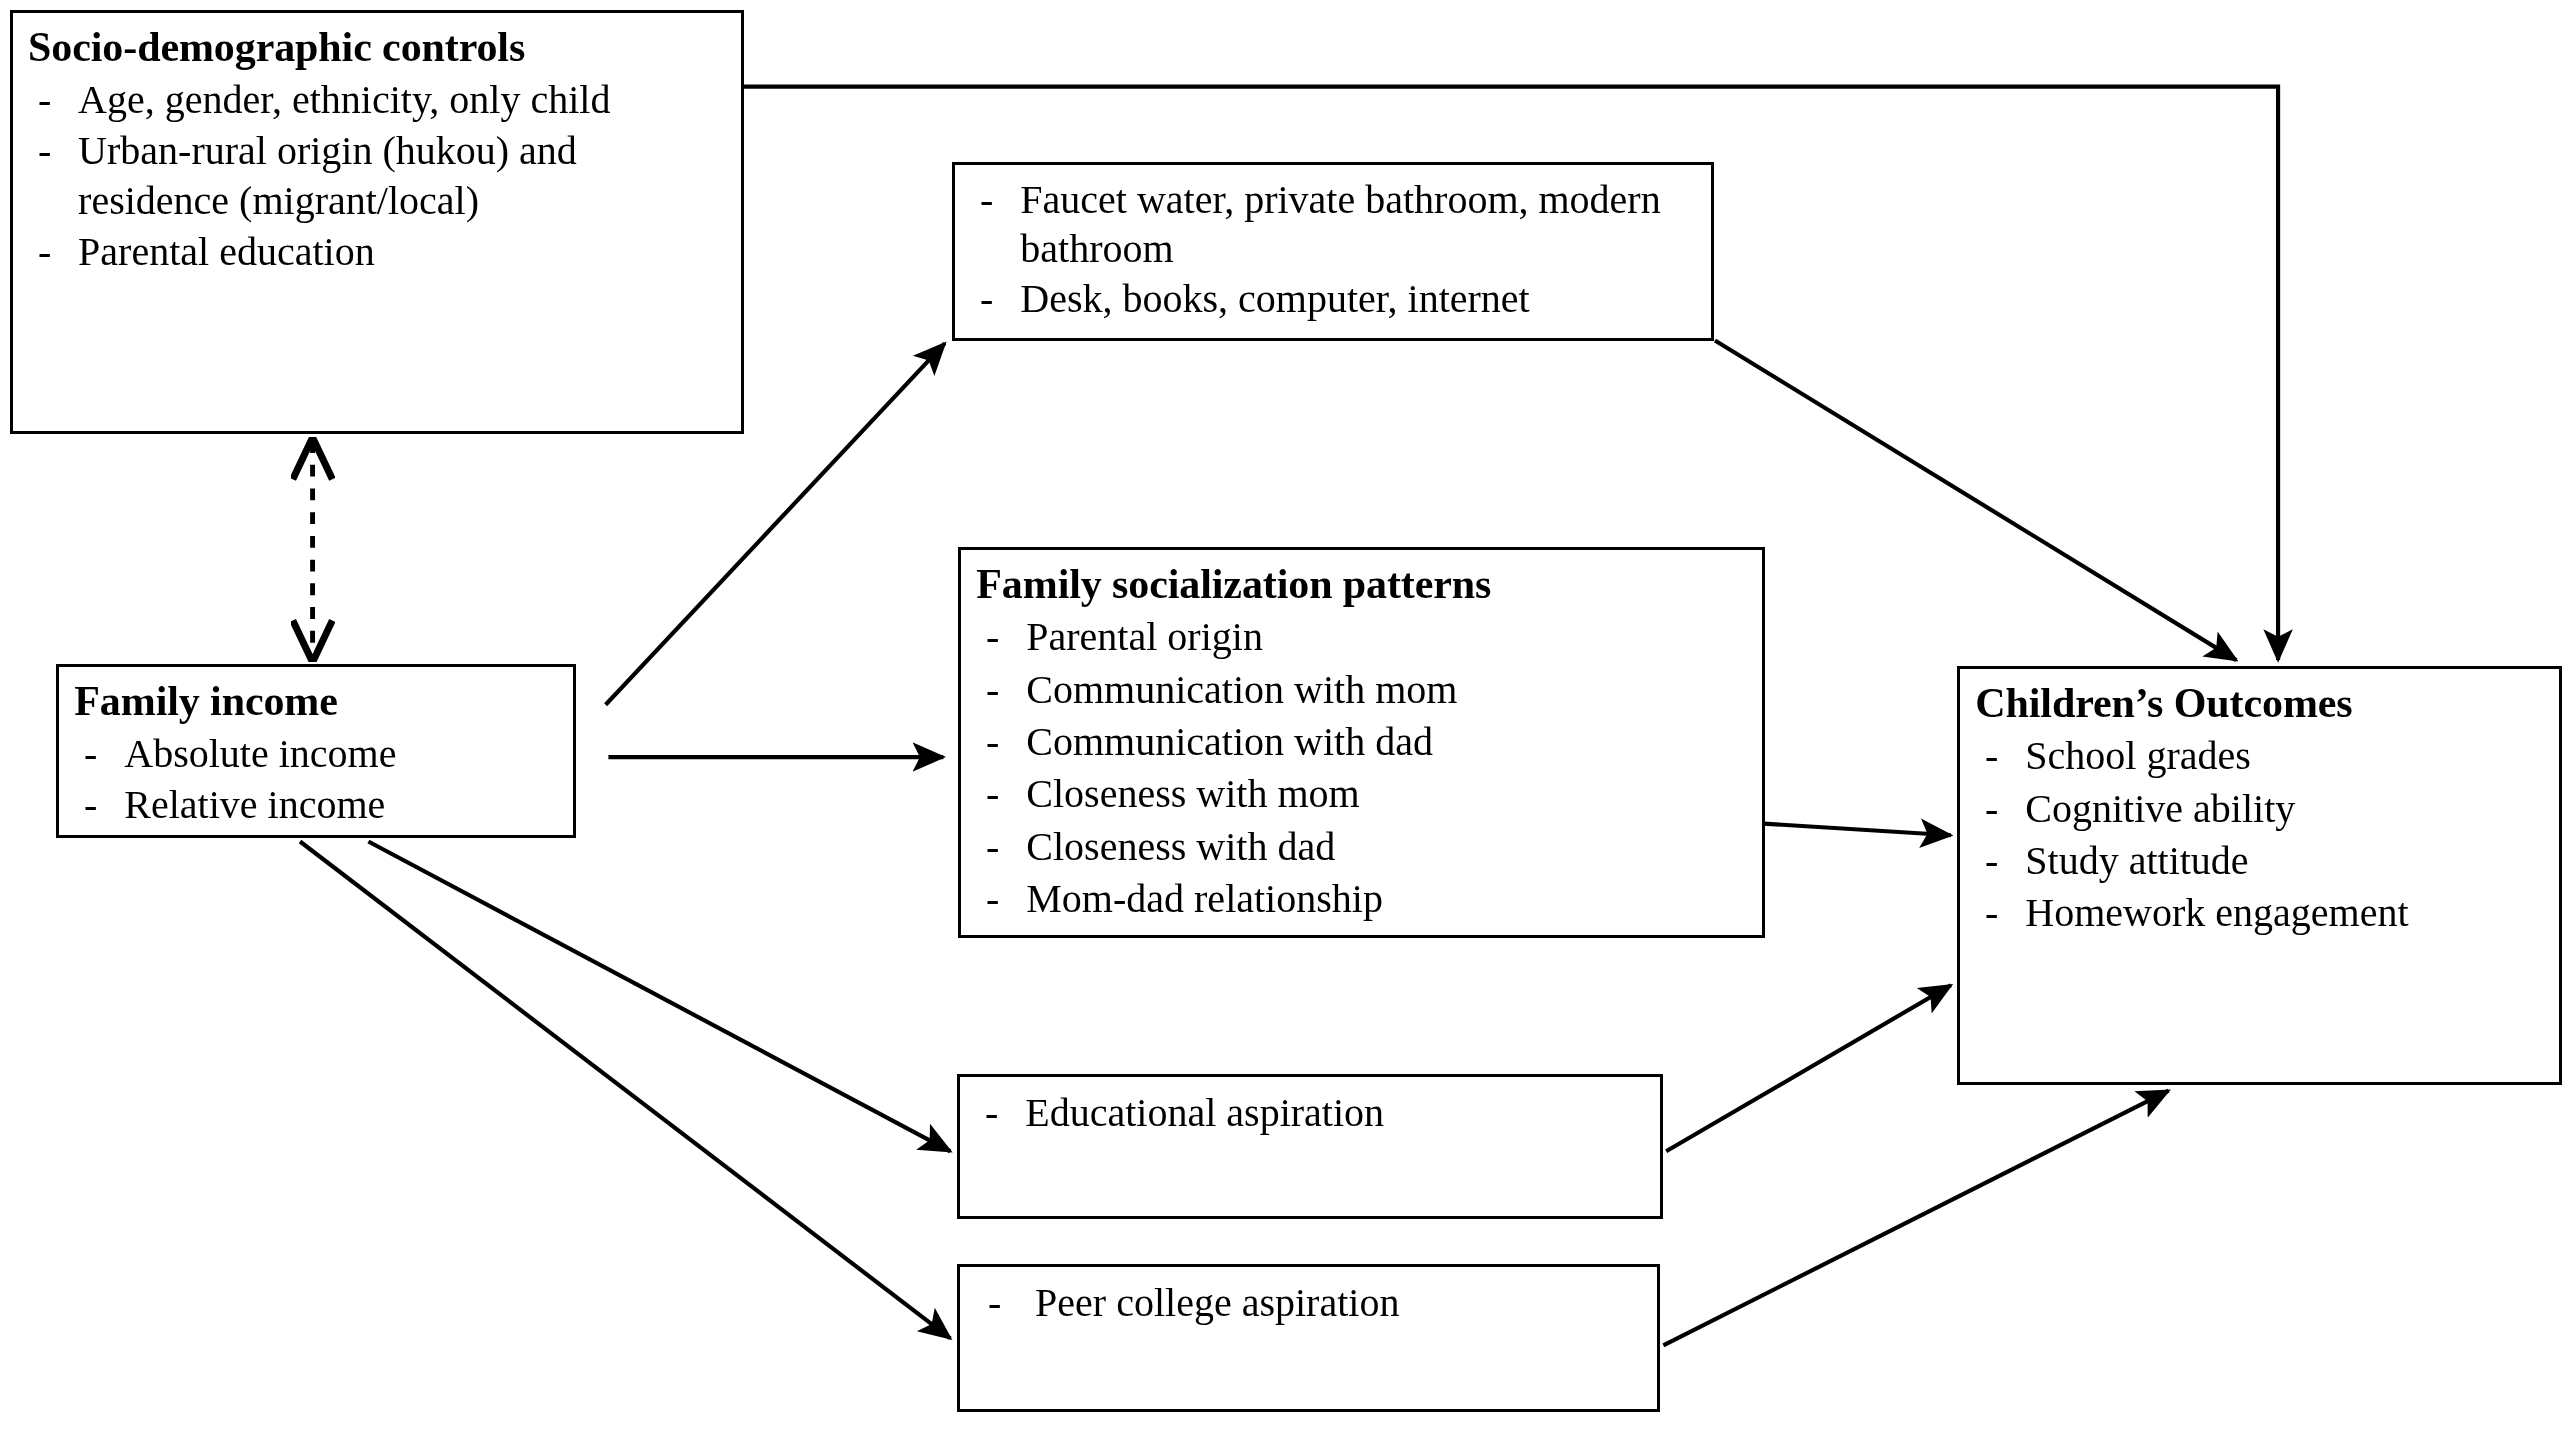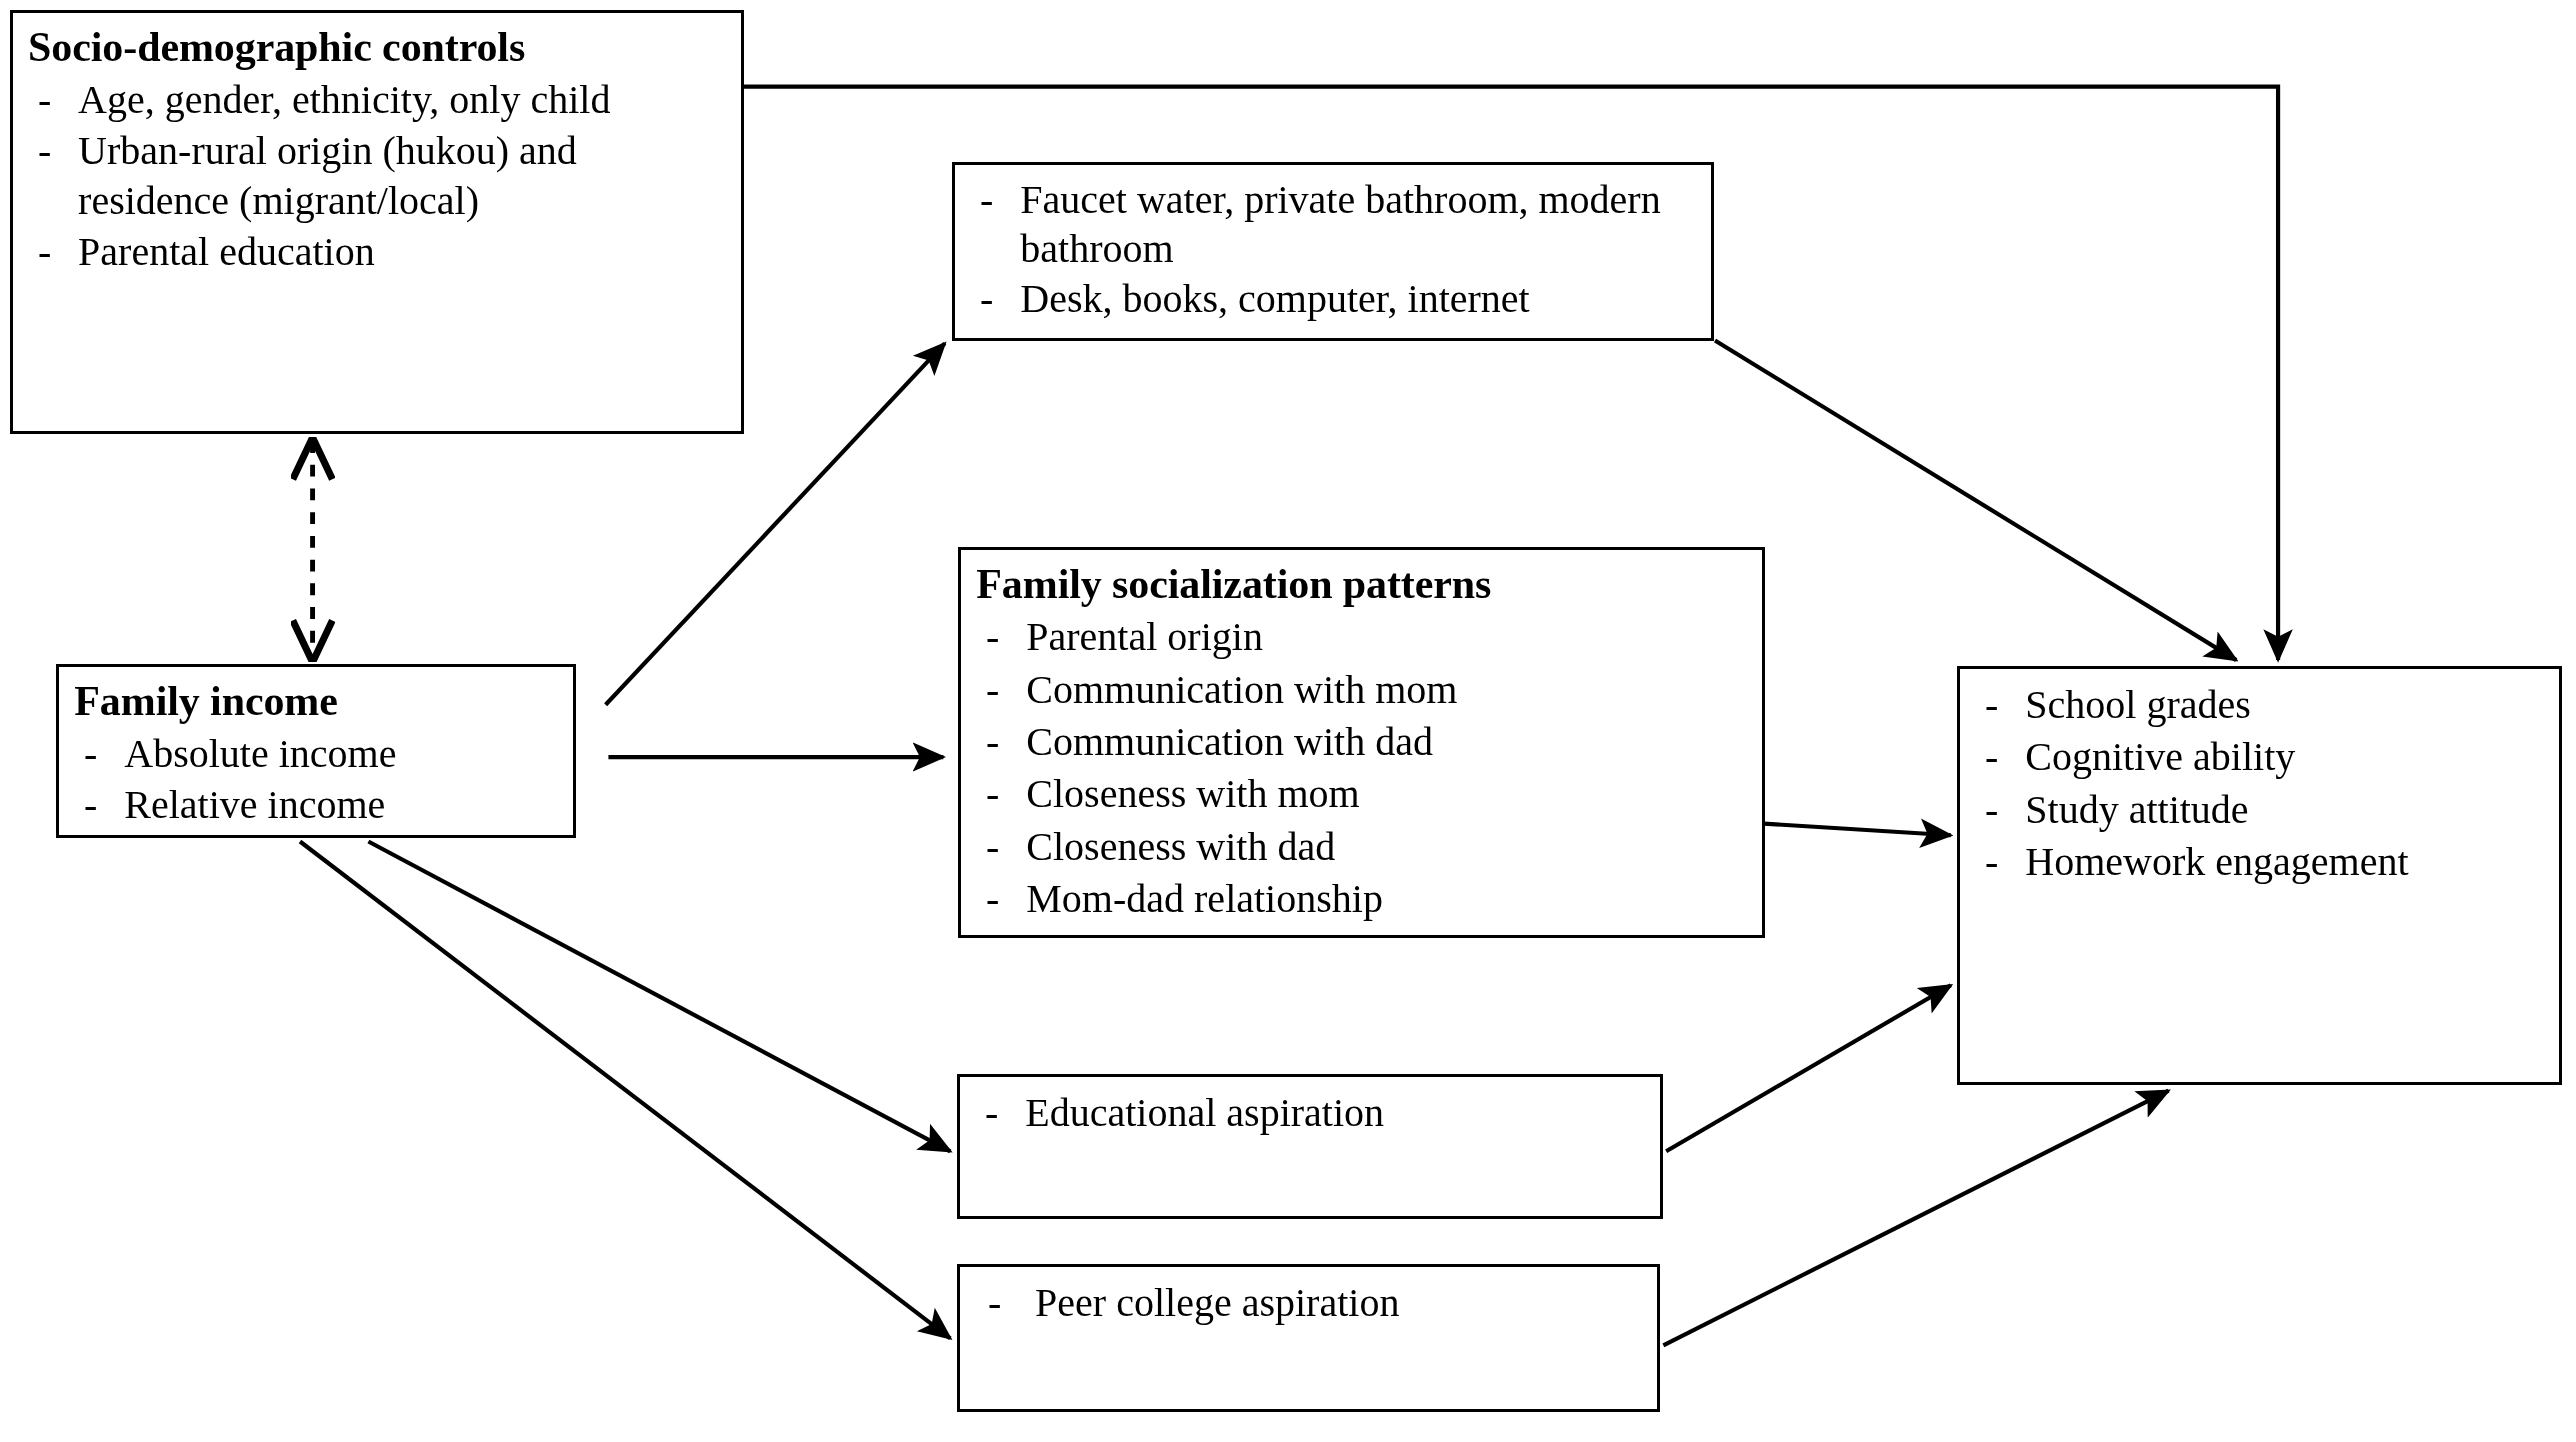--- a/index.html
+++ b/index.html
@@ -200,20 +200,21 @@
   <div class="node" id="node-peer">
     <ul class="bullet-list">
       <li class="bullet-item">
         <span class="bullet-dash">-</span>
         <span class="bullet-text">Peer college aspiration</span>
       </li>
     </ul>
   </div>
 
   <div class="node" id="node-outcomes">
+    <div class="node-title">Children’s Outcomes</div>
     <ul class="bullet-list">
       <li class="bullet-item">
         <span class="bullet-dash">-</span>
         <span class="bullet-text">School grades</span>
       </li>
       <li class="bullet-item">
         <span class="bullet-dash">-</span>
         <span class="bullet-text">Cognitive ability</span>
       </li>
       <li class="bullet-item">

